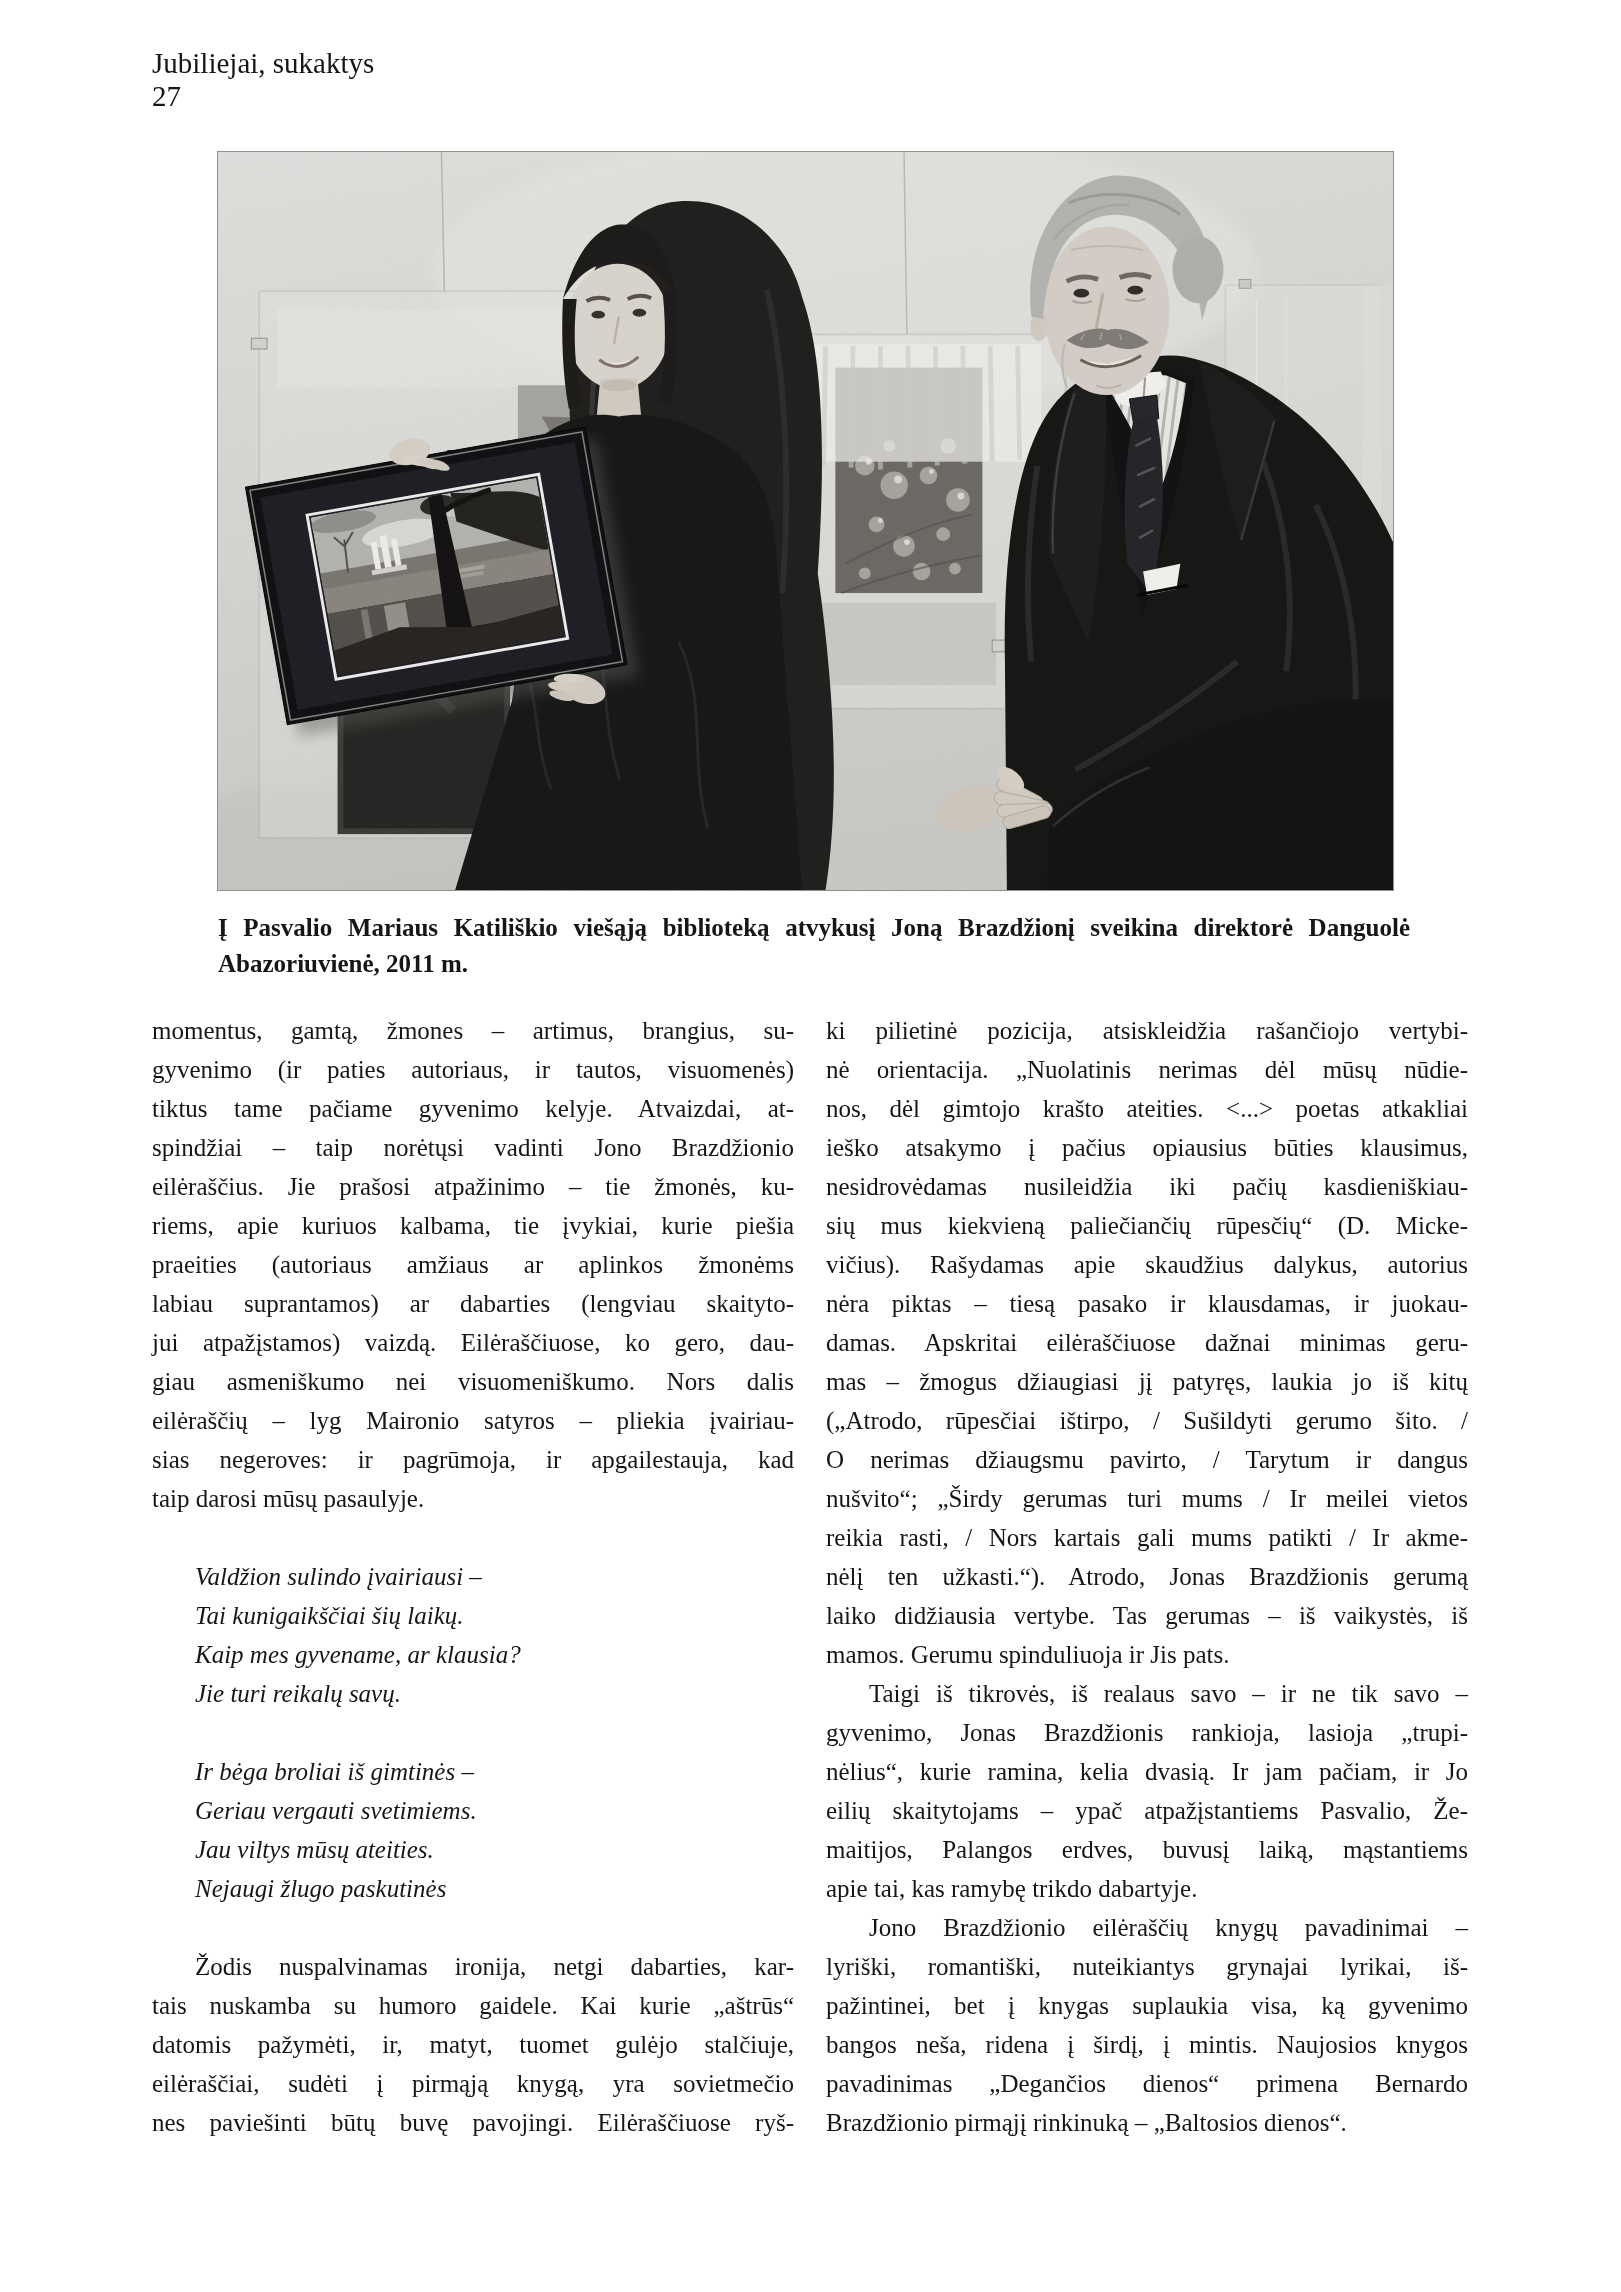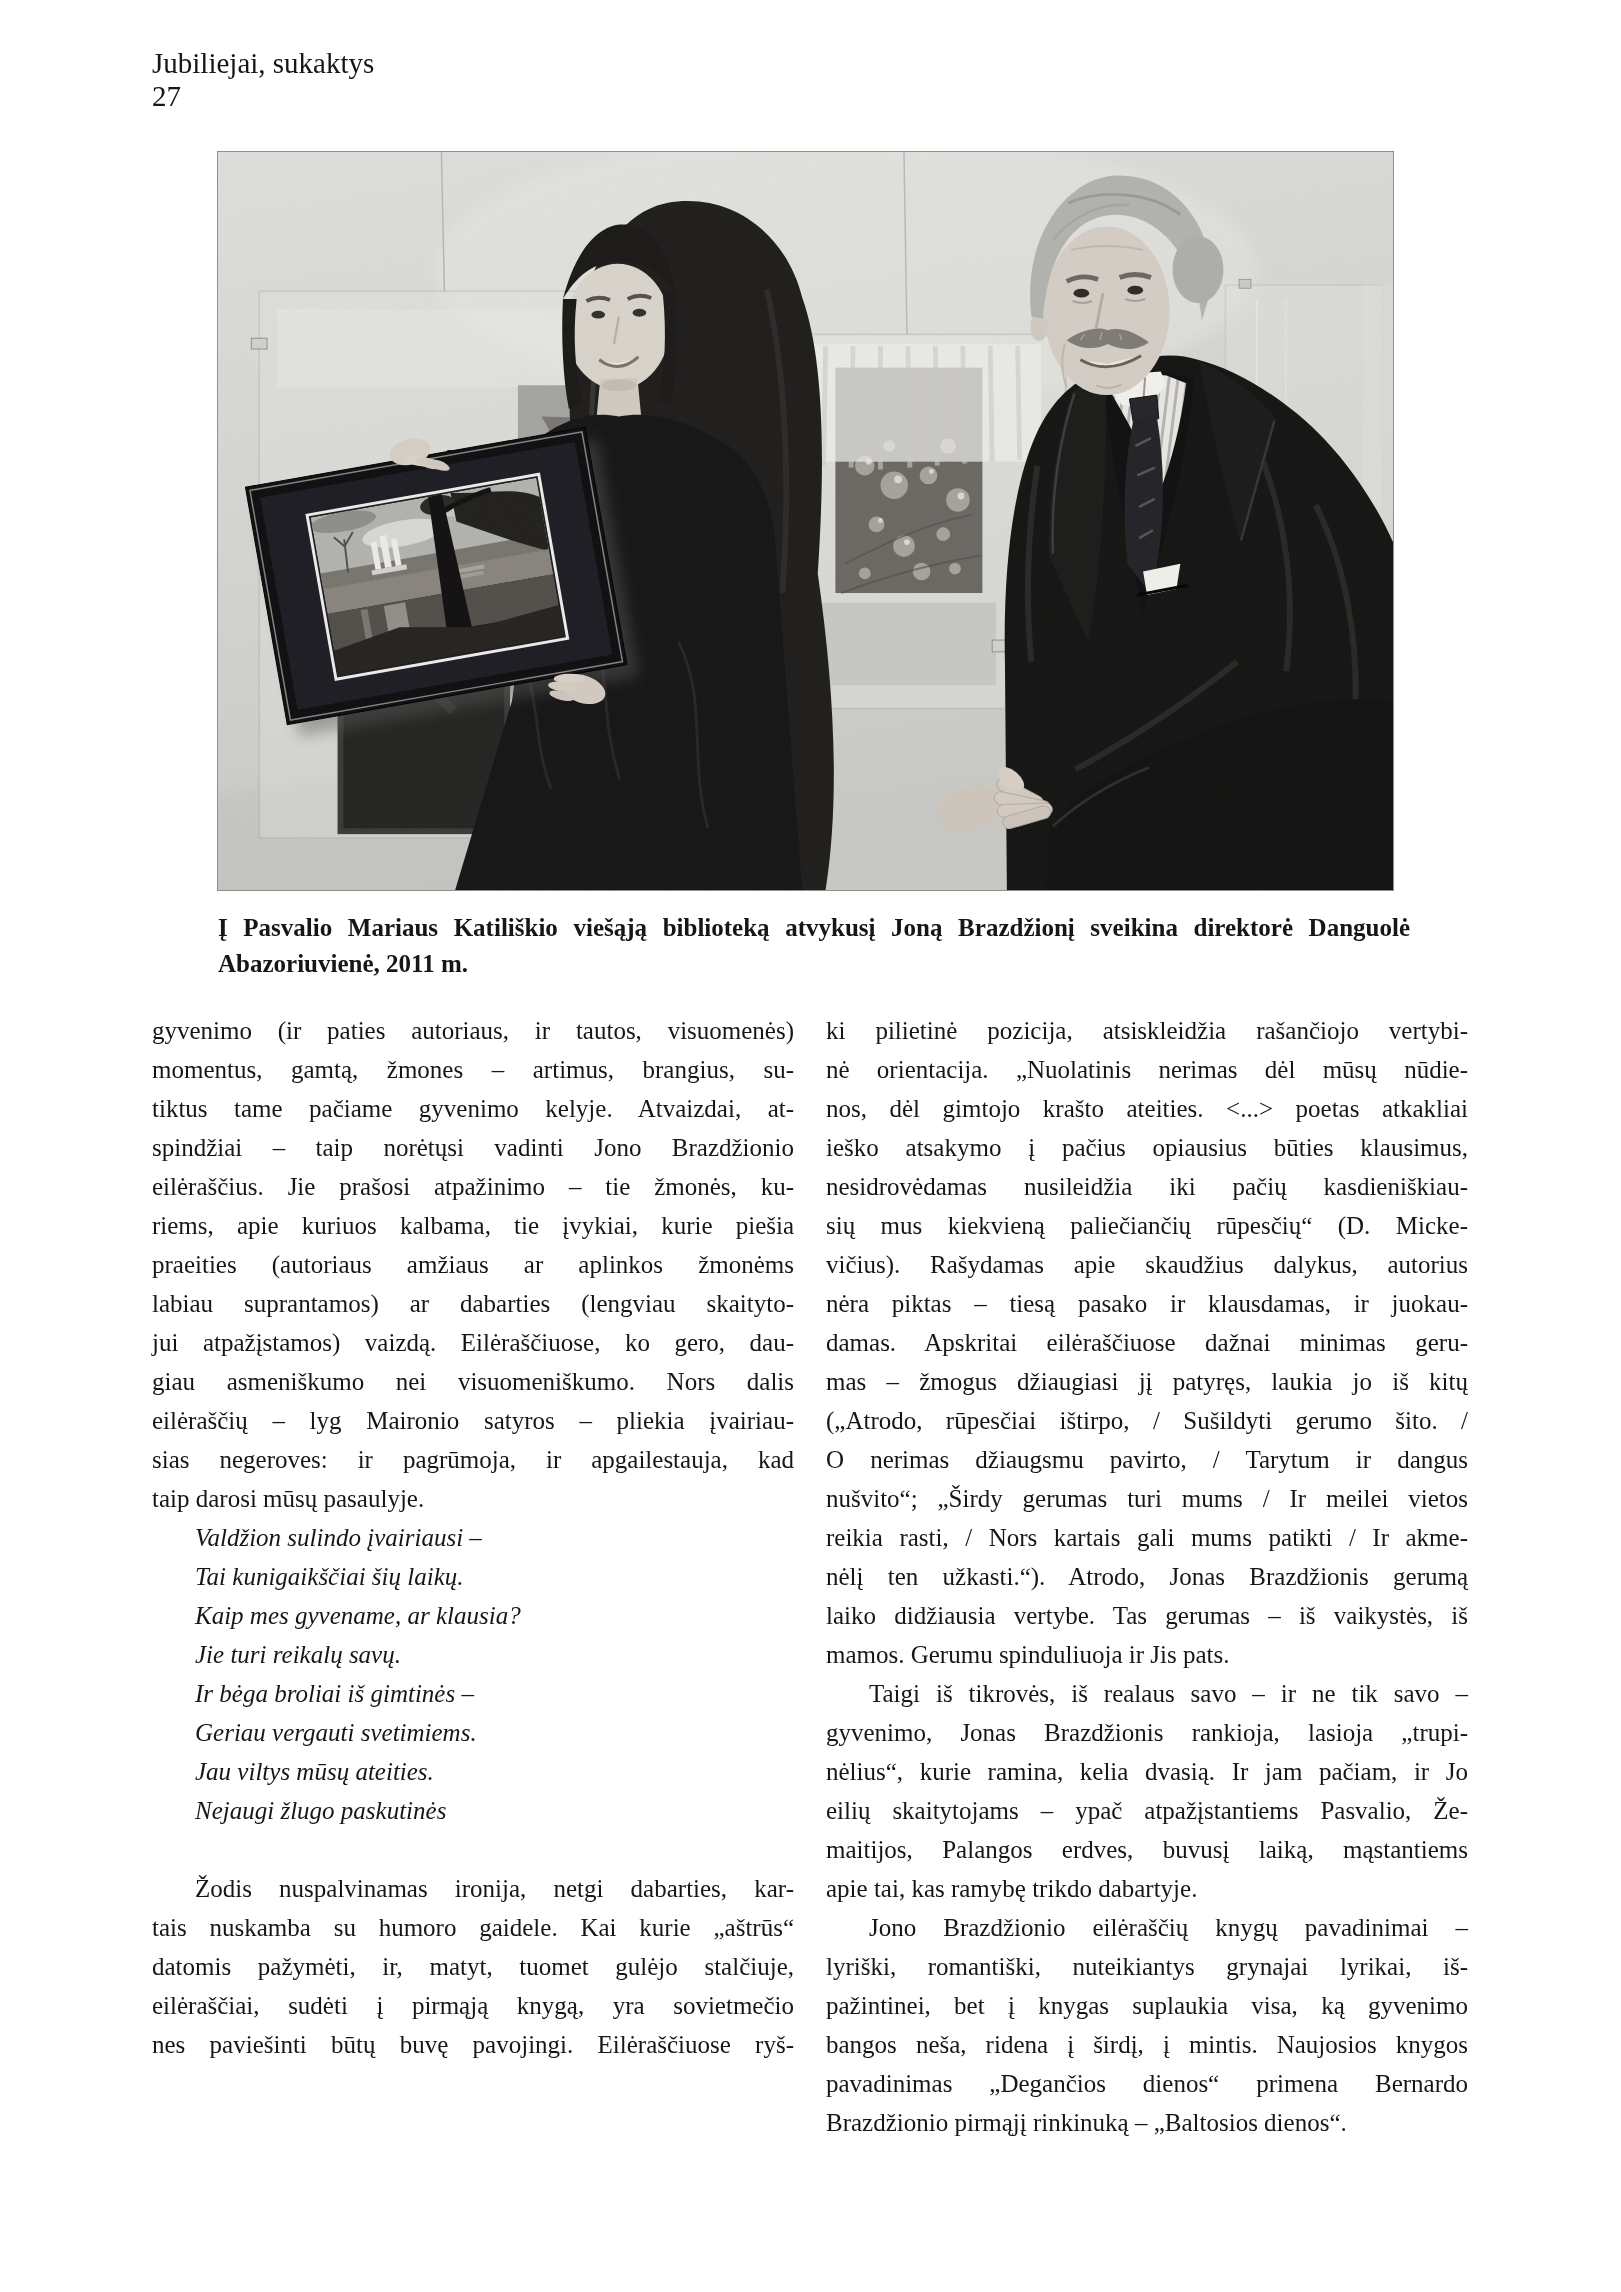--- a/index.html
+++ b/index.html
@@ -25,21 +25,21 @@
     font-weight:bold;font-size:25px;line-height:36px;
   }
   .columns{
     position:absolute;left:152px;top:1011px;width:1316px;
     display:flex;gap:32px;
   }
   .col{width:642px;font-size:25px;line-height:39px;}
   .tl{text-align:left;}
   .tl.just{text-align:justify;text-align-last:justify;}
   .tl.fi{padding-left:43px;}
-  .block.verse{font-style:italic;padding-left:43px;}
+  .block.verse{font-style:italic;padding-left:43px;margin-top:39px;}
   .block.verse + .block.para{margin-top:39px;}
 </style>
 </head>
 <body>
 
 <div class="runninghead">
   <span>Jubiliejai, sukaktys</span>
   <span>27</span>
 </div>
 
@@ -275,22 +275,22 @@
 </figure>
 
 <div class="caption">
     <div class="tl just">Į Pasvalio Mariaus Katiliškio viešąją biblioteką atvykusį Joną Brazdžionį sveikina direktorė Danguolė</div>
     <div class="tl">Abazoriuvienė, 2011 m.</div>
   </div>
 
 <main class="columns">
   <div class="col">
       <div class="block para">
+        <div class="tl just">momentus, gamtą, žmones – artimus, brangius, su-</div>
         <div class="tl just">gyvenimo (ir paties autoriaus, ir tautos, visuomenės)</div>
-        <div class="tl just">momentus, gamtą, žmones – artimus, brangius, su-</div>
         <div class="tl just">tiktus tame pačiame gyvenimo kelyje. Atvaizdai, at-</div>
         <div class="tl just">spindžiai – taip norėtųsi vadinti Jono Brazdžionio</div>
         <div class="tl just">eilėraščius. Jie prašosi atpažinimo – tie žmonės, ku-</div>
         <div class="tl just">riems, apie kuriuos kalbama, tie įvykiai, kurie piešia</div>
         <div class="tl just">praeities (autoriaus amžiaus ar aplinkos žmonėms</div>
         <div class="tl just">labiau suprantamos) ar dabarties (lengviau skaityto-</div>
         <div class="tl just">jui atpažįstamos) vaizdą. Eilėraščiuose, ko gero, dau-</div>
         <div class="tl just">giau asmeniškumo nei visuomeniškumo. Nors dalis</div>
         <div class="tl just">eilėraščių – lyg Maironio satyros – pliekia įvairiau-</div>
         <div class="tl just">sias negeroves: ir pagrūmoja, ir apgailestauja, kad</div>

